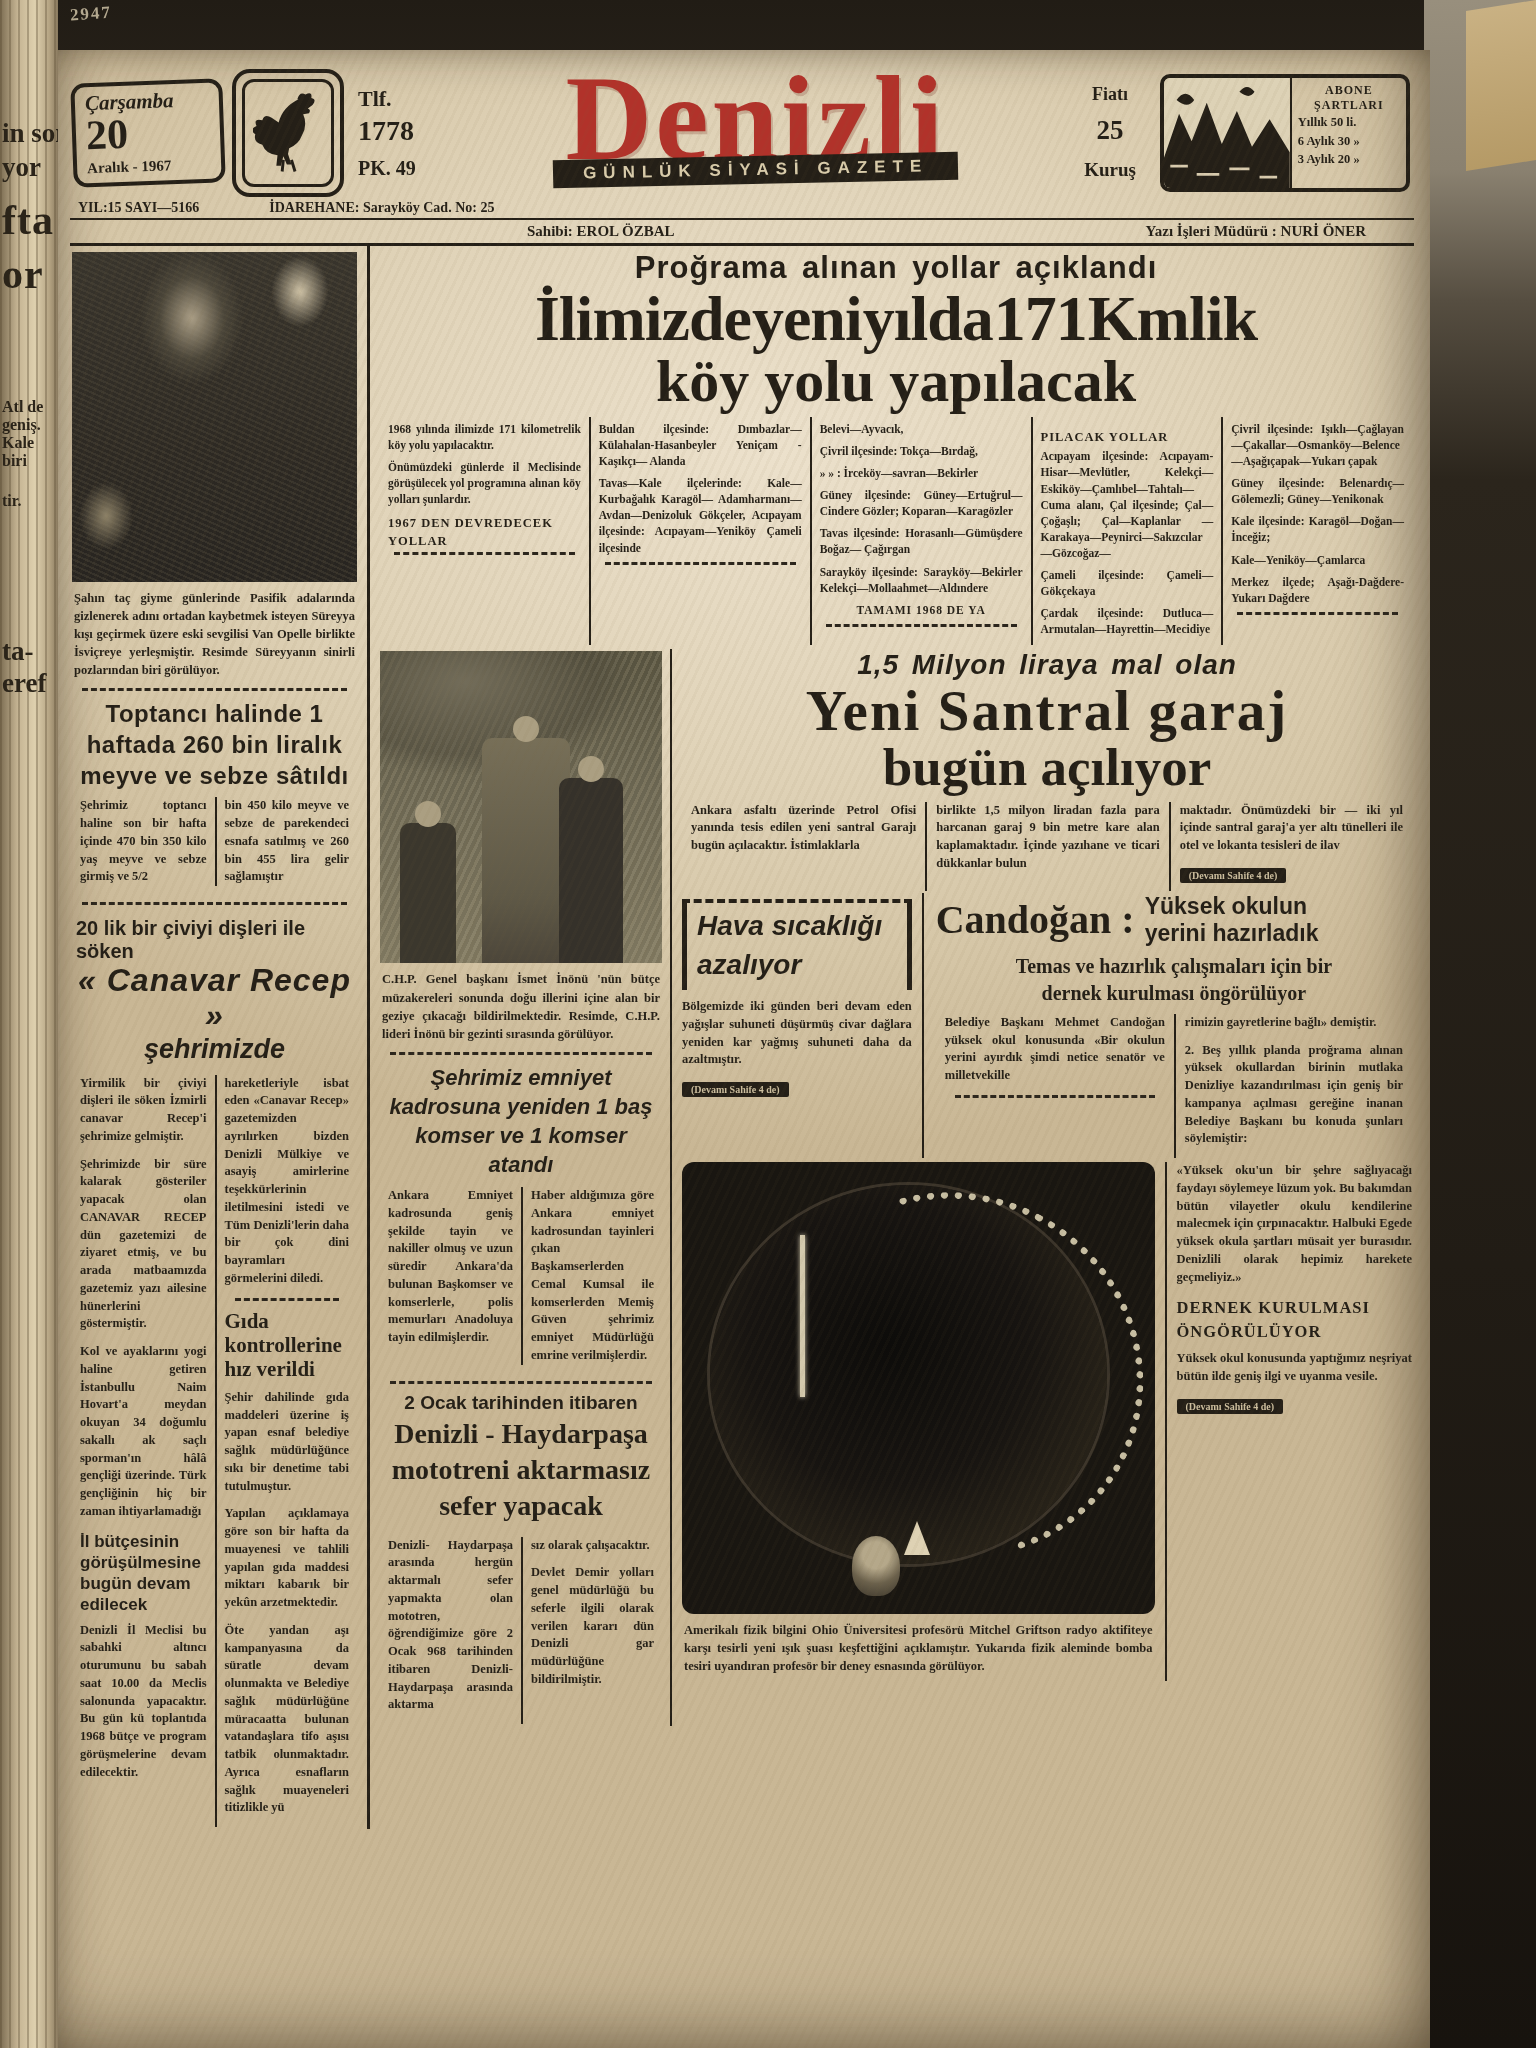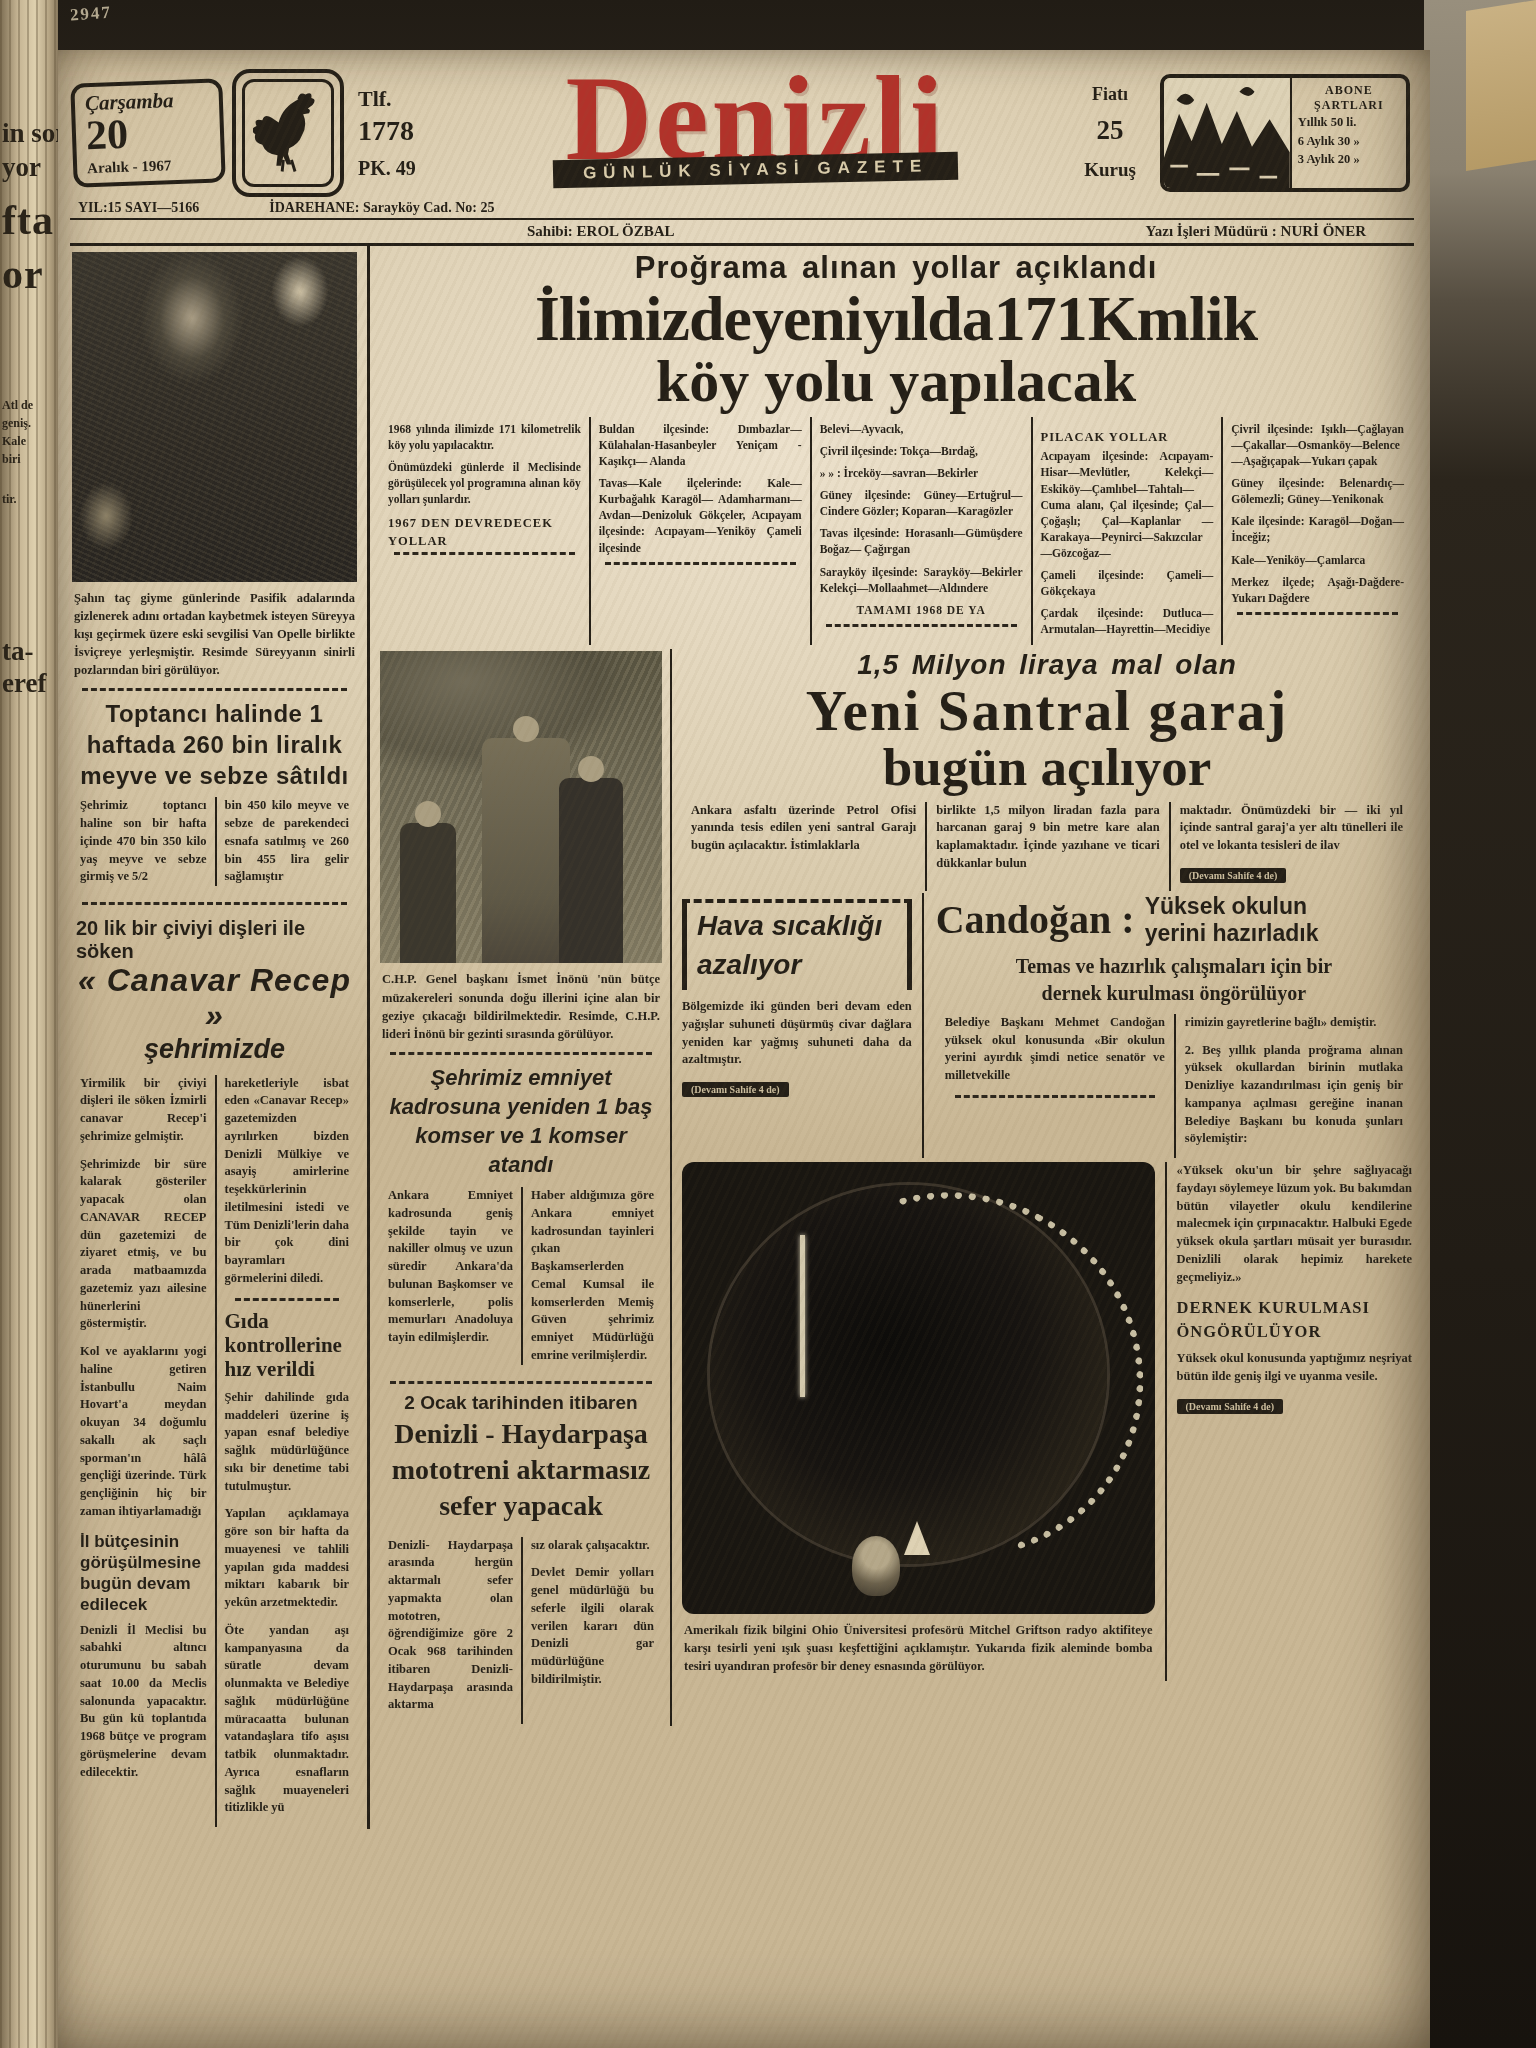--- a/index.html
+++ b/index.html
@@ -19,21 +19,21 @@
   .spine { position:absolute; left:0; top:0; width:58px; height:100%;
     background:
       repeating-linear-gradient(90deg, rgba(90,75,50,.35) 0 2px, transparent 2px 9px),
       linear-gradient(90deg,#7c6d52 0,#c4b392 30%,#ded0ae 60%,#b5a483 85%,#8a7a5f 100%);
     overflow:hidden; }
   .spine-art { position:absolute; left:0; top:30px; width:46px; height:88px;
     background: repeating-linear-gradient(35deg,#241f16 0 3px,#4c born 0 0), repeating-linear-gradient(35deg,#262017 0 3px,#57503e 3px 6px); border-radius:4px; }
   .frag { position:absolute; left:2px; color:#2b2419; font-weight:bold; white-space:nowrap; }
   .frag.big { font-size:27px; }
   .frag.huge { font-size:42px; letter-spacing:1px; }
-  .frag.small { font-size:12px; }
+  .frag.small { font-size:16px; }
   
   .page { position:absolute; left:58px; top:50px; width:1372px; height:1998px;
     background:
       radial-gradient(1000px 700px at 52% 20%, #ece1cc 0%, #e0d3b8 45%, #d6c7a8 72%, #c9b795 100%);
     box-shadow: inset -42px 0 70px -30px rgba(40,28,12,.5), inset 30px 0 50px -34px rgba(40,28,12,.4),
                 inset 0 -60px 80px -40px rgba(40,28,12,.35), inset 0 26px 40px -30px rgba(40,28,12,.35);
     padding: 8px 16px 0 12px; overflow:hidden; }
   .page::after { content:""; position:absolute; inset:0; pointer-events:none;
     background: repeating-linear-gradient(115deg, rgba(120,100,60,.05) 0 3px, transparent 3px 8px); }
   

